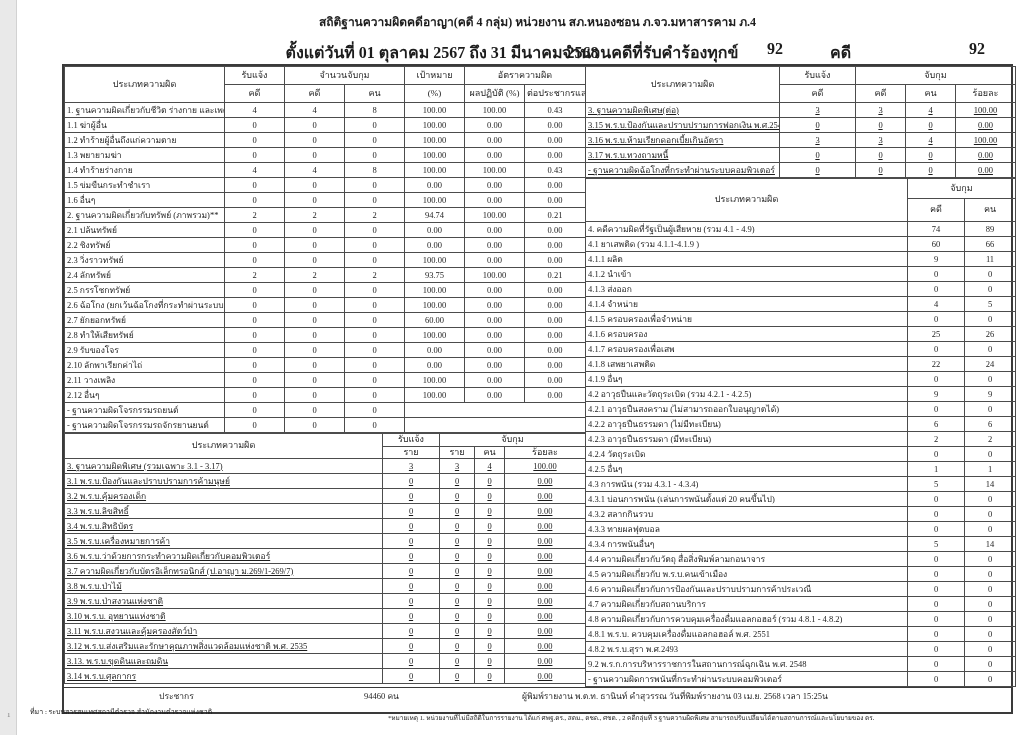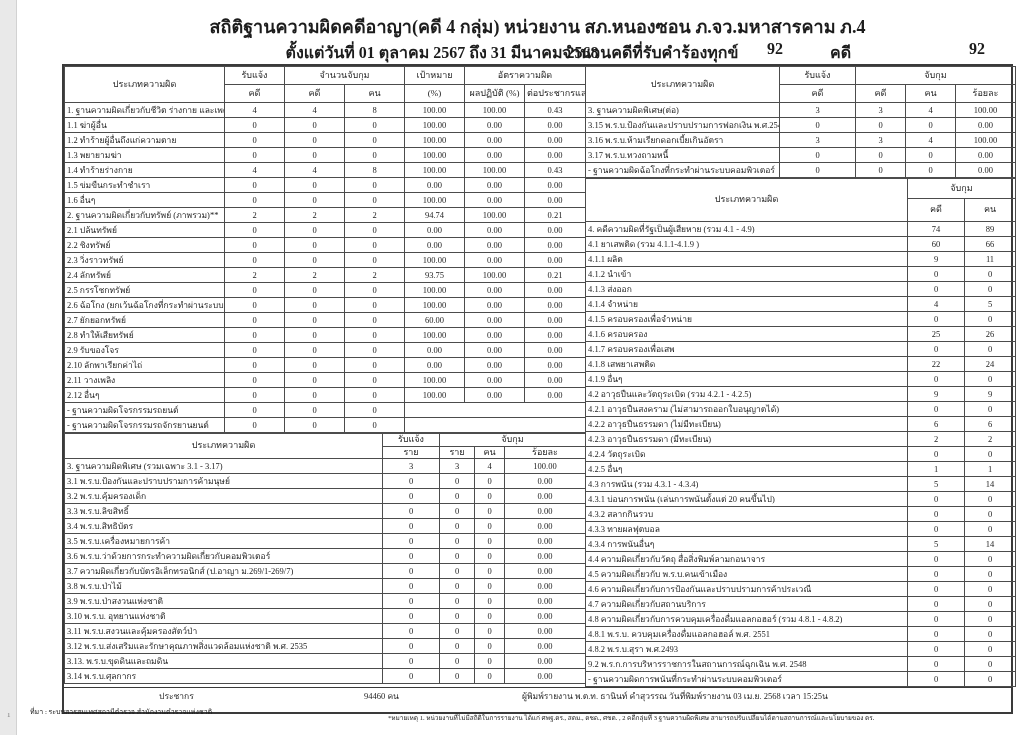--- a/index.html
+++ b/index.html
@@ -1,19 +1,19 @@
 <!DOCTYPE html>
 <html><head>
 <meta charset="utf-8">
 <style>
   * { margin:0; padding:0; box-sizing:border-box; }
   html,body { width:1024px; height:735px; overflow:hidden; }
   body { position:relative; background:#ffffff; font-family:"Liberation Serif","DejaVu Serif",serif; color:#1c1c1c; }
   .edge-strip { position:absolute; left:0; top:0; width:17px; height:735px; background:#e9e9e9; border-right:1px solid #d2d2d2; }
-  .page-title { position:absolute; left:62px; top:12px; width:951px; text-align:center; font-size:18px; font-weight:bold; }
+  .page-title { position:absolute; left:62px; top:12px; width:951px; text-align:center; font-size:12px; font-weight:bold; }
   .sub-row { position:absolute; left:62px; top:40px; width:951px; height:18px; font-size:16px; font-weight:bold; }
   .sub-date { position:absolute; left:160px; width:440px; text-align:center; }
   .sub-complaints-label { position:absolute; left:500px; }
   .sub-complaints-value { position:absolute; left:688px; width:50px; text-align:center; }
   .sub-unit1 { position:absolute; left:768px; }
   .sub-arrest-label { position:absolute; left:808px;margin-top:21px; }
   .sub-arrest-value { position:absolute; left:890px; width:50px; text-align:center; }
 
   .main-wrap { position:absolute; left:62px; top:64px; width:951px; border:2px solid #3a3a3a; background:#fff; }
   .panels { display:flex; align-items:flex-start; }
@@ -24,23 +24,23 @@
   td, th { border:1px solid #4c4c4c; font-size:8.5px; font-weight:normal; line-height:1.05;
            white-space:nowrap; overflow:hidden; padding:0 2px; }
   th { text-align:center; font-size:9px; }
   td.lbl { text-align:left; }
   td.num { text-align:center; }
   tr.sect td { border-top:1.5px solid #3a3a3a; }
 
   .t1 thead tr { height:18px; }
   .t1 tbody tr { height:15px; }
   .t3 thead tr { height:12.5px; }
-  .t3 tbody tr { height:15px; }
+  .t3 tbody tr { height:15px;text-decoration:underline; }
   .rt thead tr { height:18px; }
-  .rt tbody tr { height:15px; }
+  .rt tbody tr { height:15px;text-decoration:underline; }
   .rb thead tr.h1 { height:20px; }
   .rb thead tr.h2 { height:23px; }
   .rb tbody tr { height:15px; }
 
   .bottom-bar { position:relative; height:25px; border-top:1.5px solid #3a3a3a; font-size:8.5px; }
   .pop-label { position:absolute; left:95px; top:1px; }
   .pop-value { position:absolute; left:300px; top:1px; }
   .printed-by { position:absolute; left:458px; top:1px; }
 
   .footnote-left  { position:absolute; left:30px;  top:706px; font-size:7px;text-align:center; }

